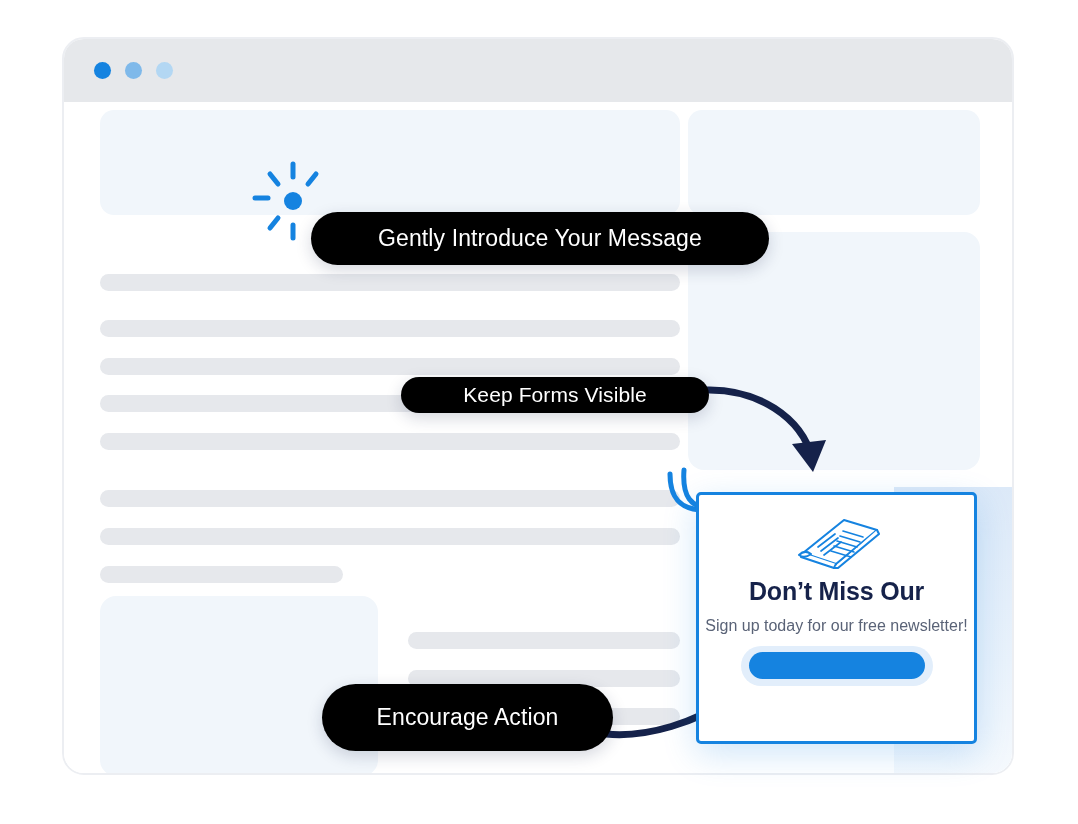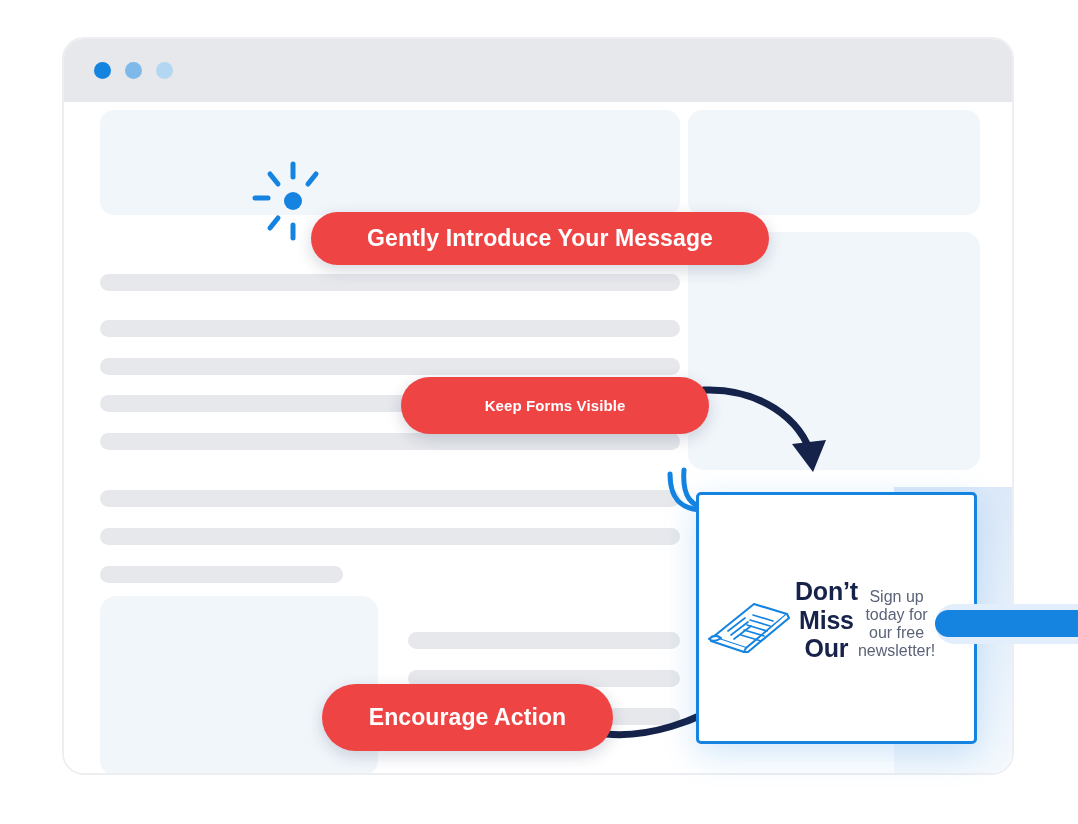--- a/index.html
+++ b/index.html
@@ -113,43 +113,43 @@
     position: absolute;
     left: 250px;
     top: 158px;
     width: 86px;
     height: 86px;
   }
 
   
   .pill {
     position: absolute;
-    background: #ef4444;
+    background: #000000;
     color: #ffffff;
     border-radius: 999px;
-    font-weight: bold;
+    font-weight: normal;
     display: flex;
     align-items: center;
     justify-content: center;
     letter-spacing: .1px;
     box-shadow: 0 5px 16px rgba(20, 34, 74, .18);
   }
   .pill-message {
     left: 311px;
     top: 212px;
     width: 458px;
     height: 53px;
     font-size: 23px;
   }
   .pill-forms {
     left: 401px;
     top: 377px;
     width: 308px;
-    height: 57px;
-    font-size: 15px;
+    height: 36px;
+    font-size: 21px;
   }
   .pill-action {
     left: 322px;
     top: 684px;
     width: 291px;
     height: 67px;
     font-size: 23px;
   }
 
   
@@ -174,21 +174,21 @@
     position: absolute;
     left: 696px;
     top: 492px;
     width: 281px;
     height: 252px;
     background: #ffffff;
     border: 3px solid #1583e0;
     border-radius: 5px;
     box-sizing: border-box;
     display: flex;
-    flex-direction: row;
+    flex-direction: column;
     align-items: center;
     box-shadow: 0 10px 34px rgba(21, 131, 224, .20);
   }
   .news-icon {
     margin-top: 16px;
     width: 96px;
     height: 62px;
   }
   .news-title {
     margin-top: 4px;

